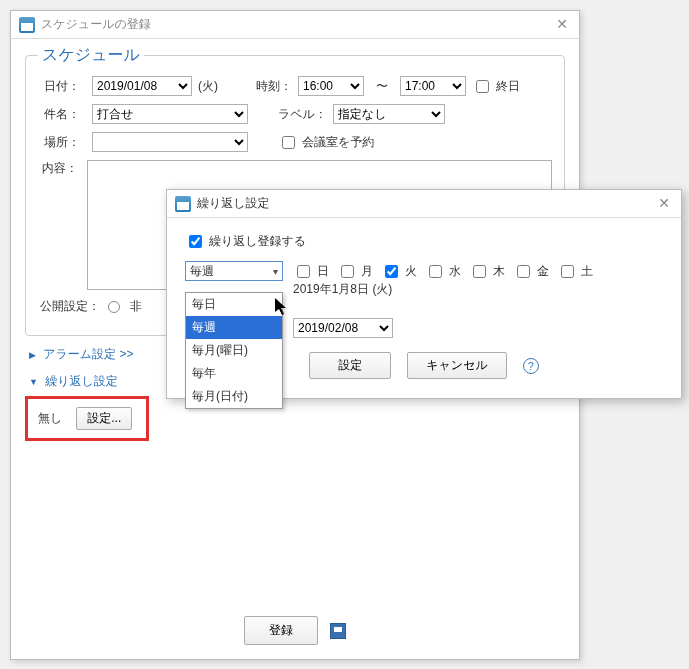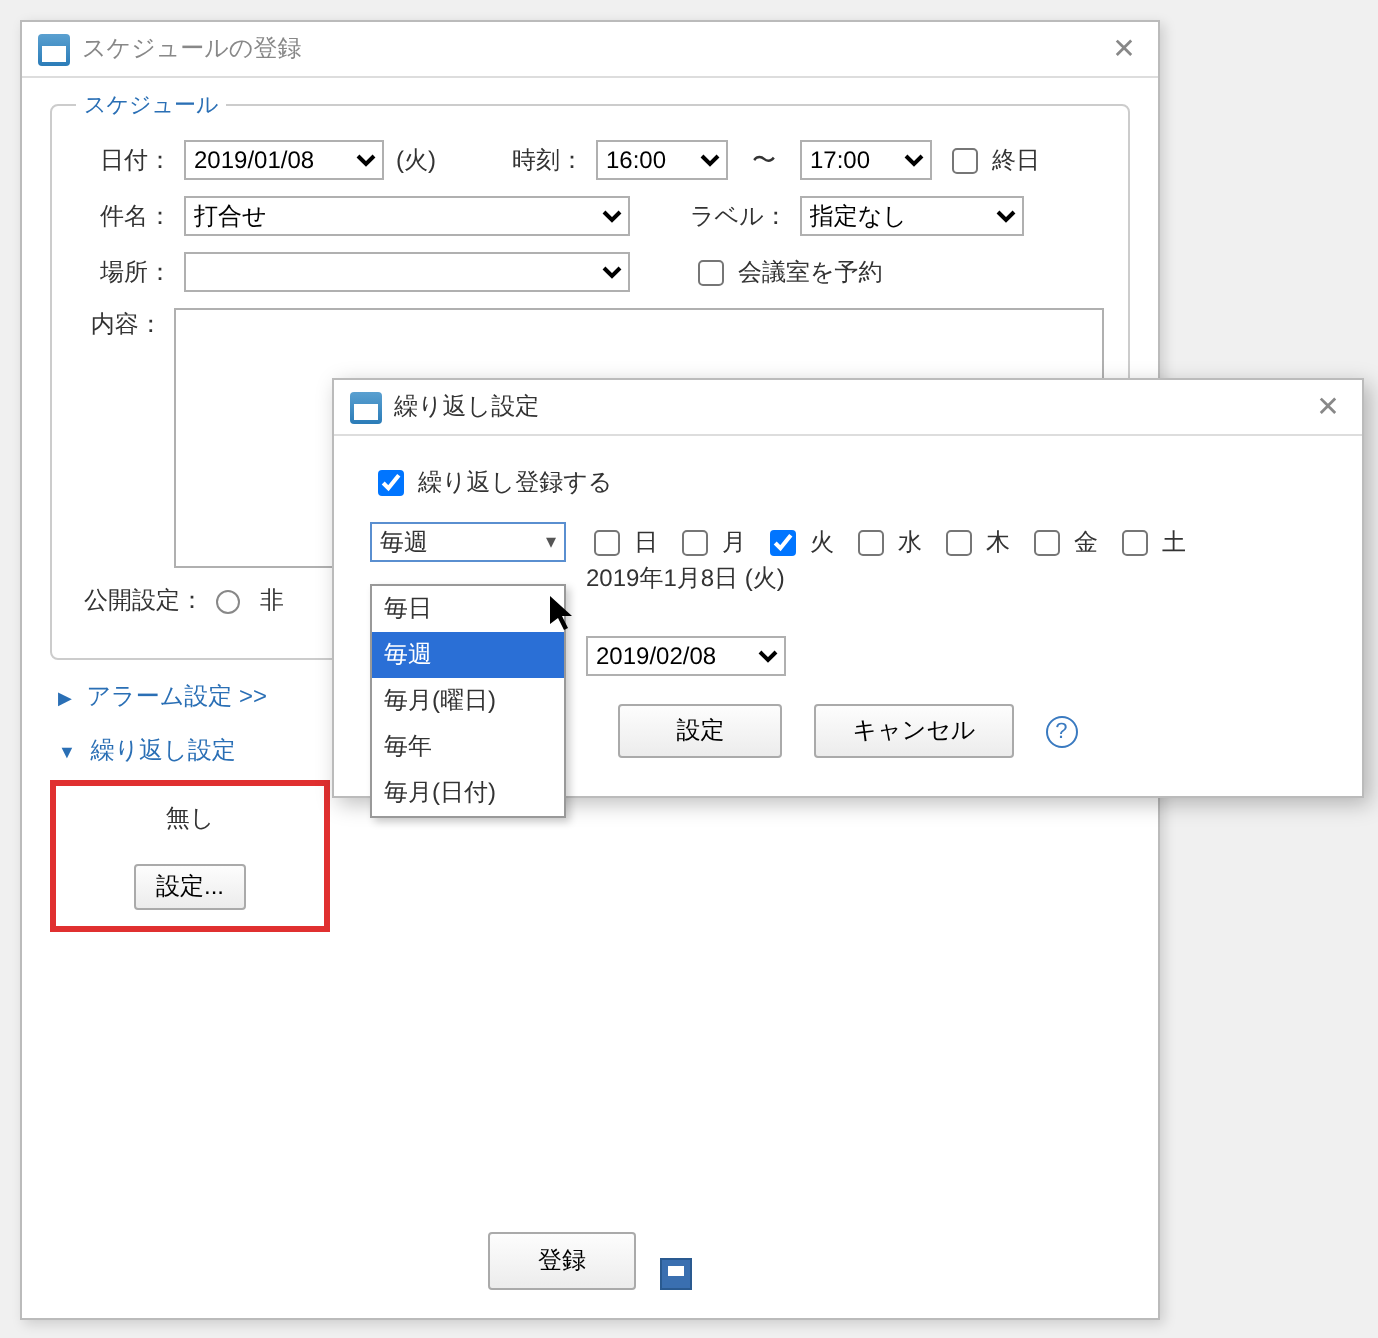--- a/index.html
+++ b/index.html
@@ -53,78 +53,77 @@
   }
   fieldset.grp {
     border: 1px solid #ccc;
     border-radius: 4px;
     padding: 10px 12px 12px 12px;
     margin: 0 0 10px 0;
   }
   fieldset.grp > legend {
     color: #2a6fb5;
     padding: 0 4px;
-    font-size: 11px;
+    font-size: 16px;
   }
   .row {
     display: flex;
     align-items: center;
     margin-bottom: 8px;
     gap: 6px;
   }
   .lbl {
     width: 48px;
-    text-align: right;
+    text-align: center;
   }
   select, input[type="text"], .textbox, textarea {
     border: 1px solid #b0b0b0;
     background:#fff;
     font-family: inherit;
     font-size:12px;
   }
   select.date { width: 100px; height: 20px; }
   select.time { width: 66px; height: 20px; }
-  select.wide { width: 223px; height: 20px; }
+  select.wide { width: 156px; height: 20px; }
   select.label-sel { width: 112px; height: 20px; }
   textarea.content {
     width: 100%;
     height: 130px;
     resize: none;
   }
   .tilde { margin: 0 6px; }
   .chk { display:flex; align-items:center; gap:4px; }
   .link-row { color:#2a6fb5; margin:10px 0 6px 4px; cursor:pointer; }
   .triangle-right::before { content:"▶"; font-size:9px; margin-right:4px; color:#2a6fb5; }
   .triangle-down::before { content:"▼"; font-size:9px; margin-right:4px; color:#2a6fb5; }
   .repeat-box {
     border: 3px solid #e03030;
     padding: 8px 10px;
     display:flex;
     align-items:center;
     gap:14px;
-    width: 140px;
-    flex-direction: column;
+    width: 124px;
   }
   .btn {
     background: linear-gradient(#fdfdfd,#ececec);
     border:1px solid #aaa;
     border-radius:2px;
     padding:3px 14px;
     font-family:inherit;
     font-size:12px;
     cursor:pointer;
   }
   .btn.small { padding:2px 10px; }
   .footer {
     position:absolute;
     left:0; right:0; bottom:14px;
     display:flex;
     justify-content:center;
     gap:12px;
-    align-items:flex-end;
+    align-items:center;
   }
   .save-icon {
     width:16px; height:16px;
     background:#3a6fb0;
     border:1px solid #2a5a90;
     position:relative;
   }
   .save-icon::after {
     content:""; position:absolute; left:3px; right:3px; top:3px; height:5px;
     background:#fff;

